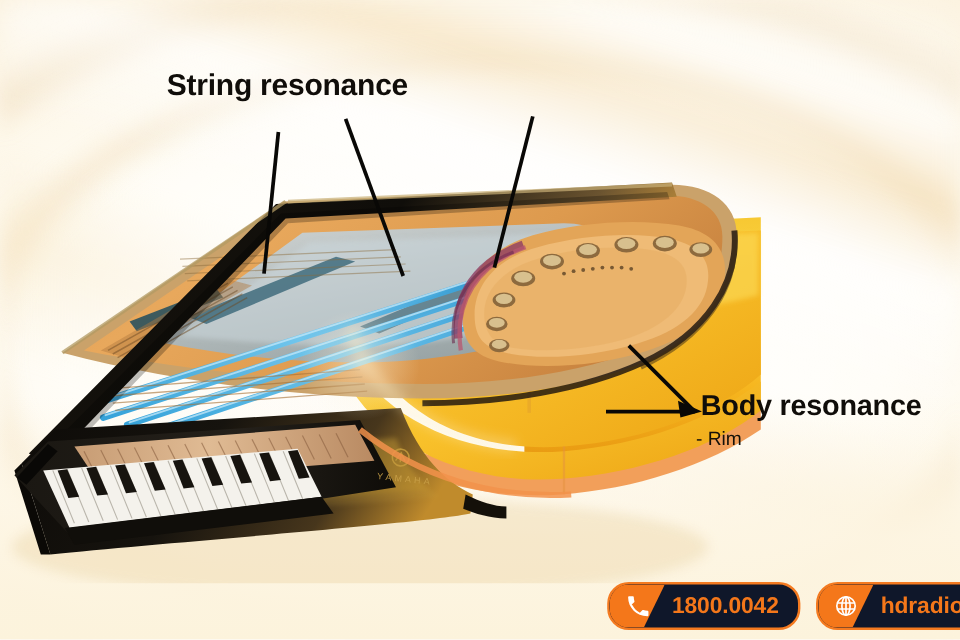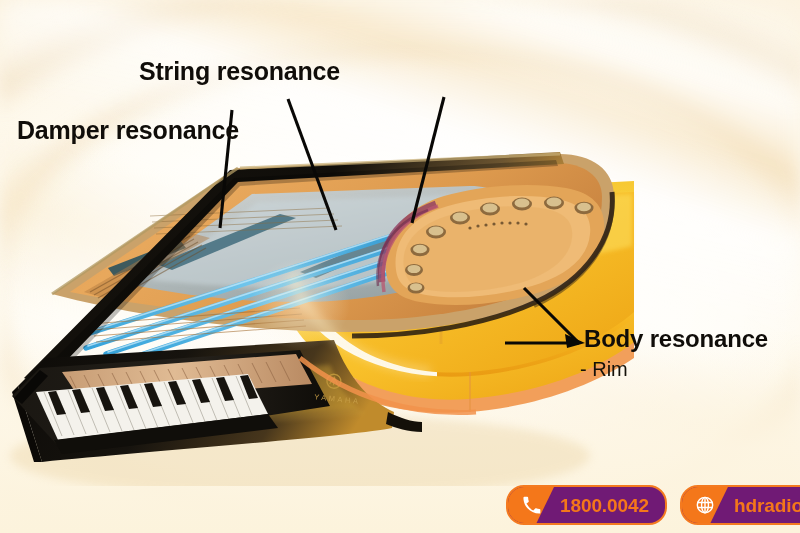--- a/index.html
+++ b/index.html
@@ -41,32 +41,32 @@
   
   #piano{position:absolute;left:0;top:96px;width:690px;height:390px;}
   #piano svg{display:block;}
 
   
   .callout{position:absolute;color:#100d09;font-weight:bold;letter-spacing:-.2px;white-space:nowrap;}
   #callout-string{left:139px;top:57px;font-size:25px;}
   #callout-duplex{left:404px;top:57px;font-size:25px;}
   #callout-damper{left:17px;top:116px;font-size:25px;}
   #callout-body{left:584px;top:325px;font-size:24px;}
-  .sub-list{position:absolute;left:580px;top:356px;font-size:20px;font-weight:normal;color:#141109;line-height:1.33;}
+  .sub-list{position:absolute;left:580px;top:356px;font-size:16px;font-weight:normal;color:#141109;line-height:1.33;}
   .sub-list div{white-space:nowrap;}
 
   
   #leaders{position:absolute;inset:0;pointer-events:none;}
 
   
   #footer-badges{position:absolute;left:506px;top:485px;display:flex;gap:13px;align-items:center;}
   .badge{
     display:flex;align-items:center;height:36px;
     border:2px solid #f47a20;border-radius:18px;
-    background:#701a75;overflow:hidden;position:relative;
+    background:#0f172a;overflow:hidden;position:relative;
   }
   .badge-icon{
     width:46px;height:100%;background:#f4771a;
     display:flex;align-items:center;justify-content:center;
     color:#fff;
     -webkit-clip-path:polygon(0 0, 100% 0, 62% 100%, 0 100%);
     clip-path:polygon(0 0, 100% 0, 62% 100%, 0 100%);
   }
   .badge-icon svg{display:block;}
   .badge-text{
@@ -377,21 +377,20 @@
     <g stroke="#090806" stroke-width="3.1" fill="none" stroke-linecap="butt">
       <path d="M524,288 L579,343"></path>
       <path d="M579,343 L505,343"></path>
     </g>
     <path d="M585,343 L565,334 L567,348 Z" fill="#090806"></path>
   </svg>
 
   <div class="callout" id="callout-string">String resonance</div>
 
 
-  <div class="callout" id="callout-damper">Damper resonance</div>
 
   <div class="callout" id="callout-body">Body resonance</div>
 
   <div class="sub-list">
     <div>- Rim</div>
   </div>
 
   <div id="footer-badges">
 
     <div class="badge">

